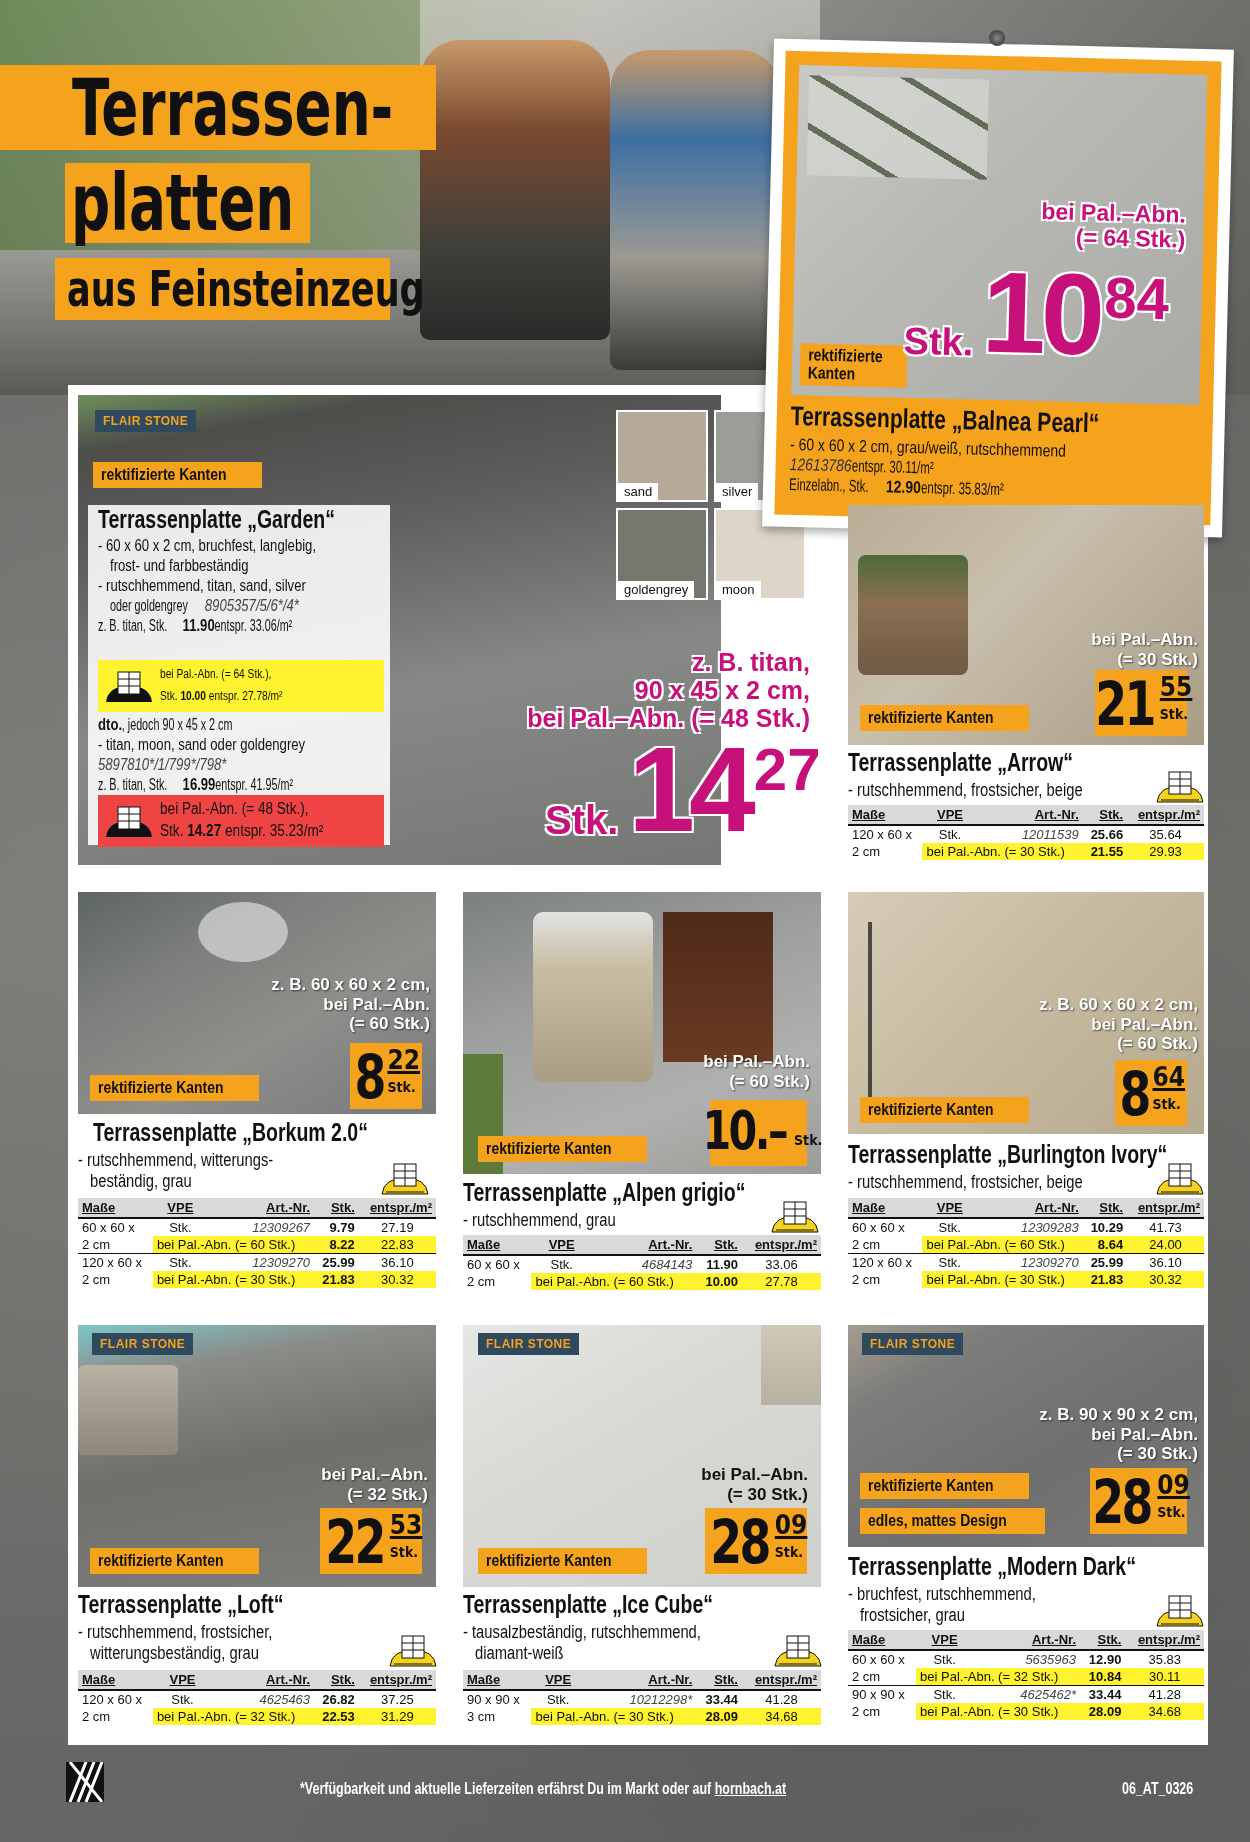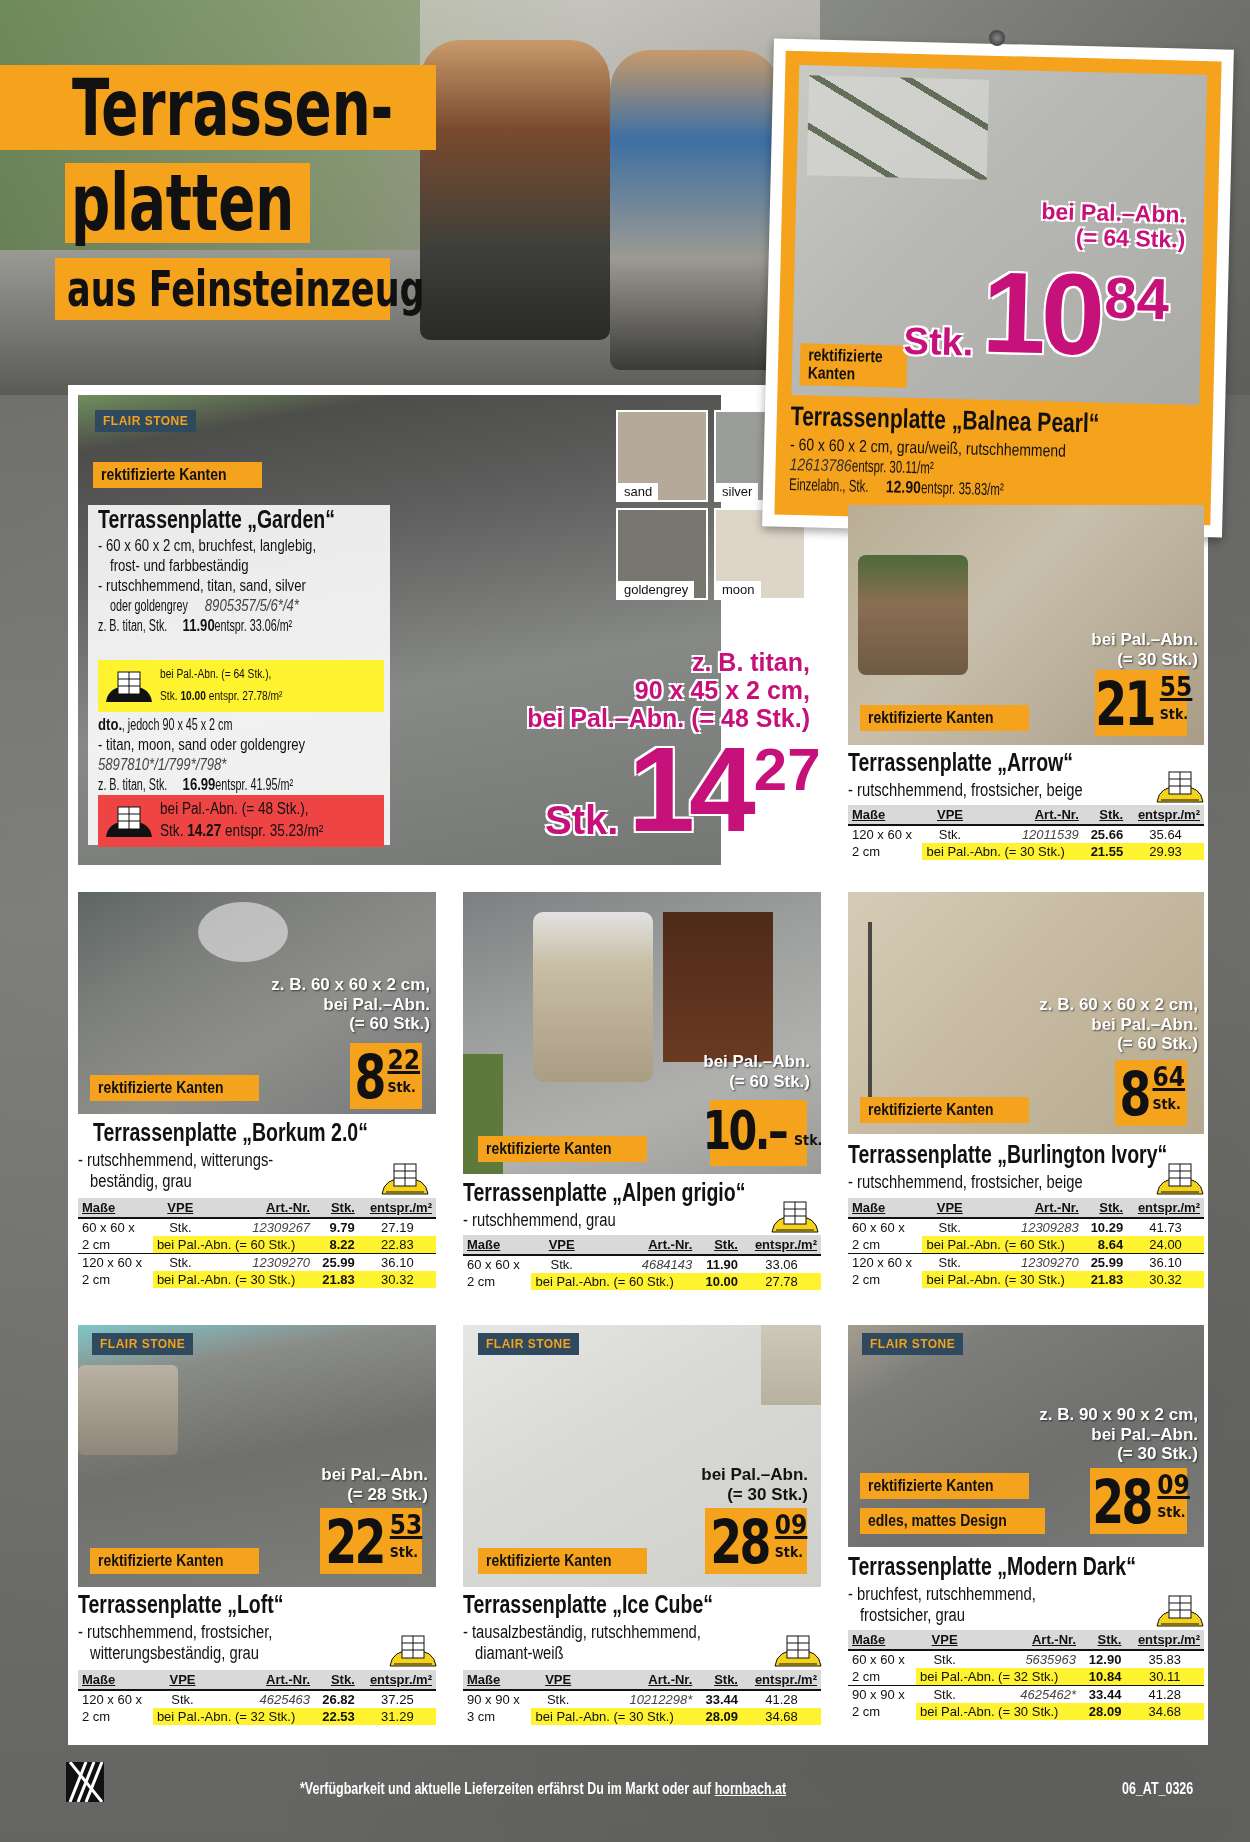--- a/index.html
+++ b/index.html
@@ -479,21 +479,21 @@
 
 <div class="photo" style="left:78px;top:1325px;width:358px;height:262px;background:linear-gradient(170deg,#7fc6c8 0%,#8a8c88 18%,#6f706c 50%,#7d7e7a 100%);">
   <div style="position:absolute;left:0;top:40px;width:100px;height:90px;background:linear-gradient(180deg,#b9b1a3,#8e8678);border-radius:6px"></div>
 </div>
 <div class="flair" style="left:92px;top:1333px;">
     <span>FLAIR STONE</span>
   </div>
 <div class="tag-orange" style="left:90px;top:1548px;"><span>rektifizierte Kanten</span></div>
 <div class="pal-note" style="right:822px;top:1465px;">
   <div>bei Pal.–Abn.</div>
-  <div>(= 28 Stk.)</div>
+  <div>(= 32 Stk.)</div>
 </div>
 <div class="price-box" style="left:320px;top:1508px;width:102px;height:66px;padding-top:4px;">
   <span class="big">22</span>
   <span class="cents">
       <span class="c">53</span>
       <span class="s">Stk.</span>
     </span>
 </div>
 <div class="prod-title" style="left:78px;top:1590px;"><span>Terrassenplatte „Loft“</span></div>
 <div class="prod-desc" style="left:78px;top:1622px;">

